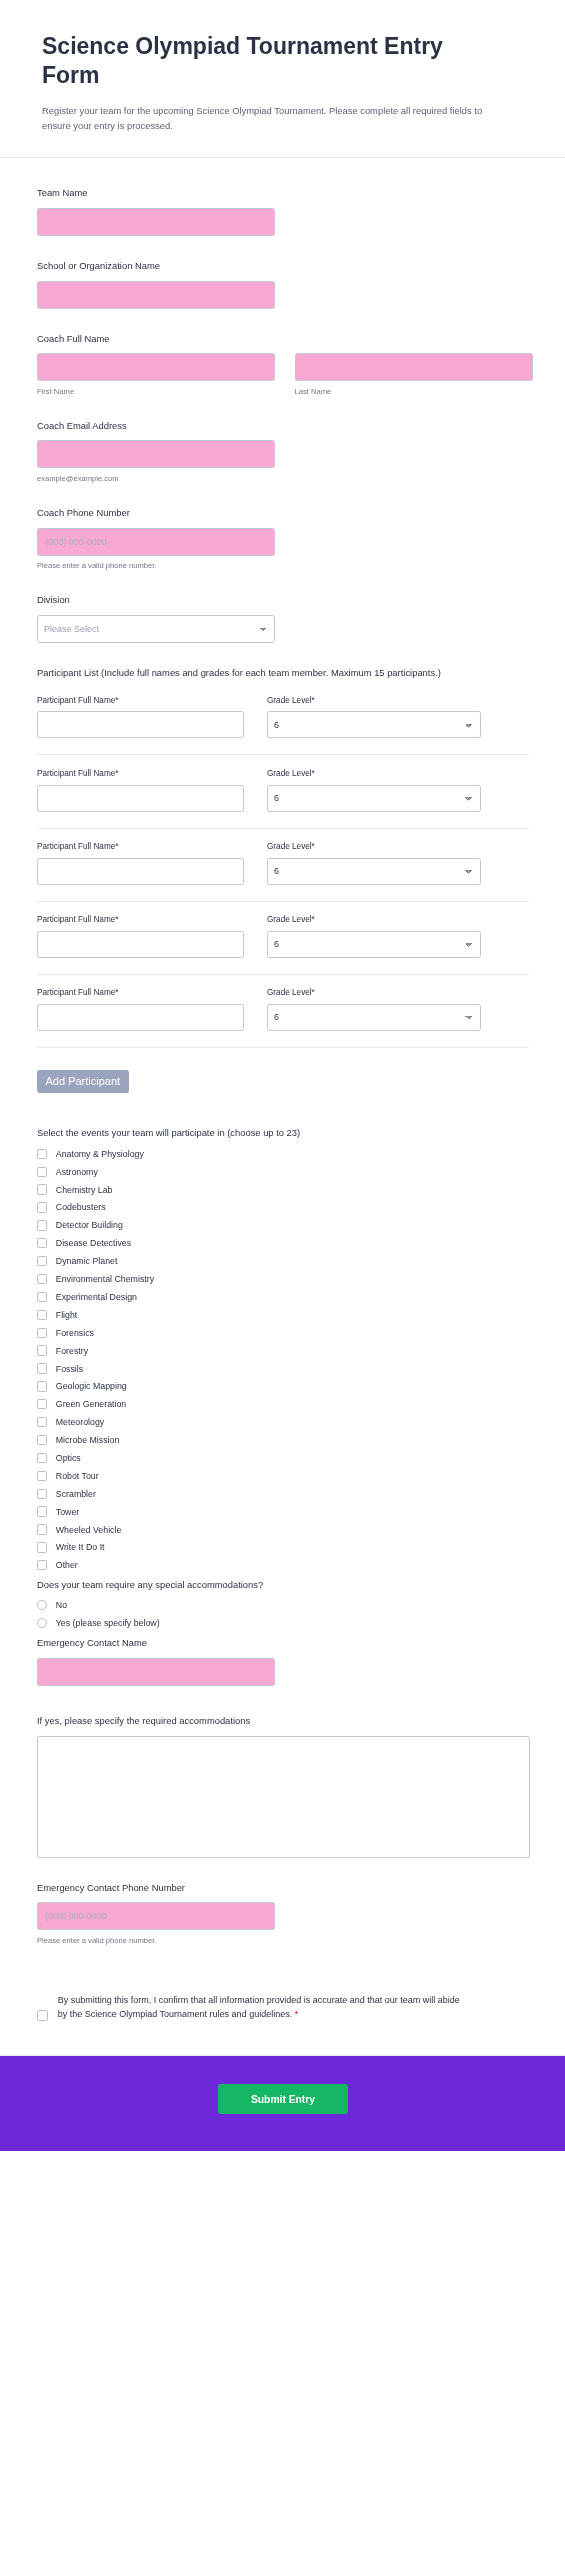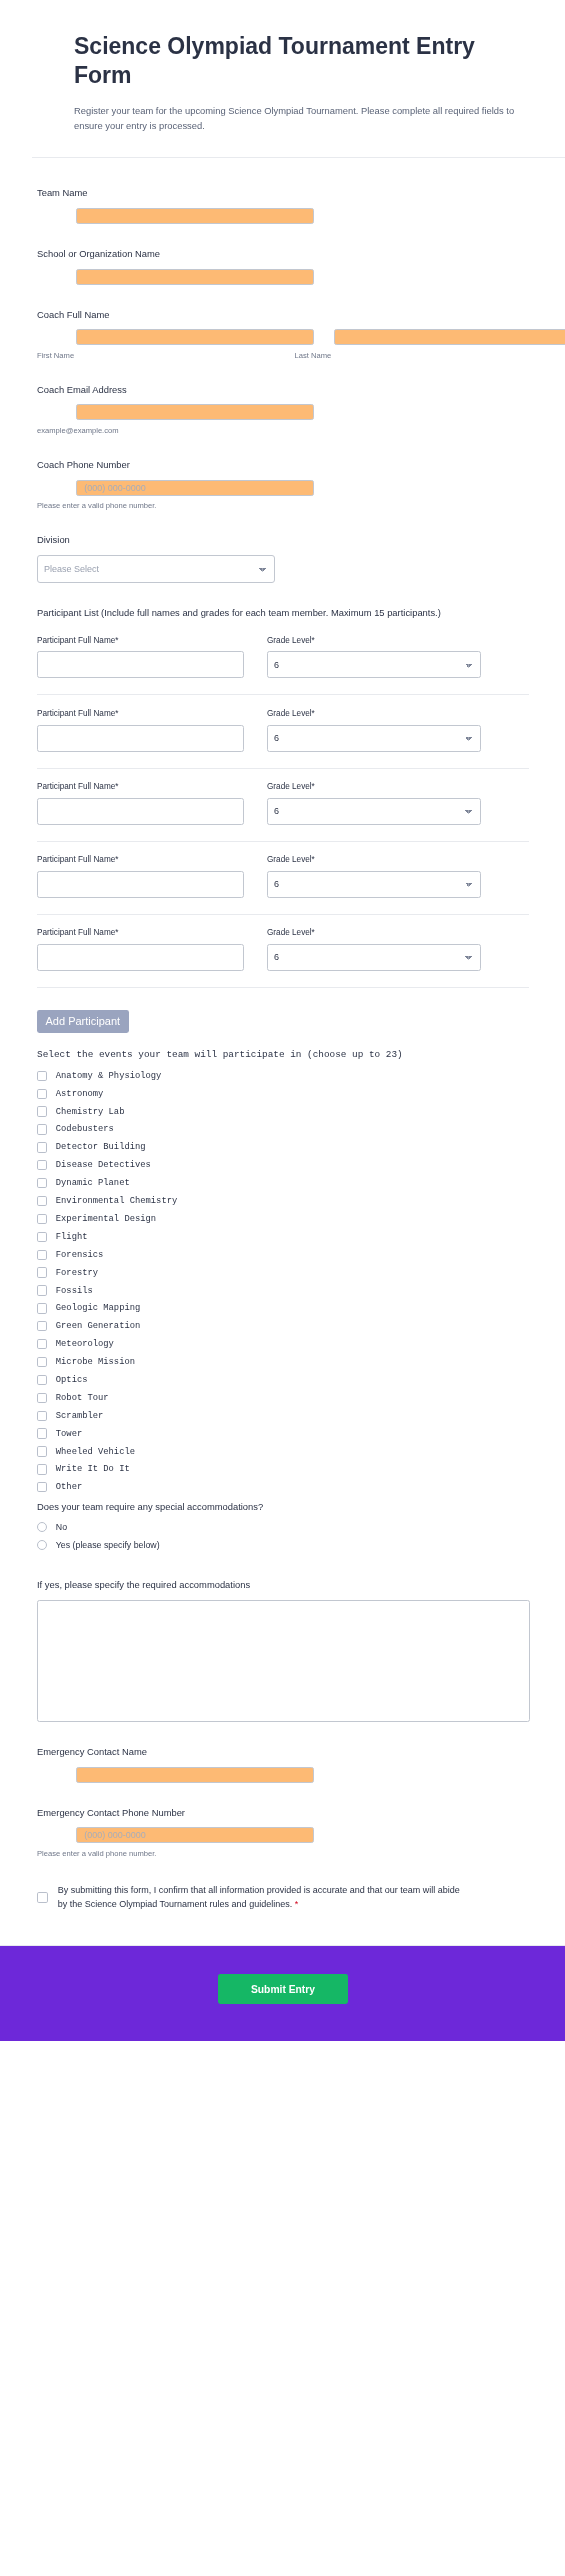--- a/index.html
+++ b/index.html
@@ -14,21 +14,20 @@
   .page {
     width: 566px;
     min-height: 2576px;
     background: #ffffff;
     position: relative;
     padding: 0;
   }
   .header {
     padding: 32px 37px 24px 42px;
     border-bottom: 0.6px solid #e8eaee;
-    margin-left: 32px;
   }
   .form-title {
     font-size: 23px;
     line-height: 1.28;
     font-weight: bold;
     color: #2b3245;
     margin: 0 0 13.4px 0;
     max-width: 462px;
   }
   .form-subtitle {
@@ -45,30 +44,29 @@
   .field-block { margin-bottom: 23px; }
   .field-label {
     font-size: 9.4px;
     color: #2b3245;
     margin-bottom: 8px;
     display: block;
     line-height: 1.45;
   }
   .text-input {
     width: 238px;
-    height: 16px;
+    height: 28px;
     border: 0.6px solid #c2c7d0;
     border-radius: 2.4px;
-    background: #fdba74;
+    background: #f9a8d4;
     font-size: 9px;
     padding: 0 7.3px;
     color: #2b3245;
     font-family: "Liberation Sans", sans-serif;
     display: block;
-    margin-left: 39px;
   }
   .text-input::placeholder { color: #a7adba; }
   .sub-label {
     font-size: 7.6px;
     color: #6f7789;
     margin-top: 5.5px;
     display: block;
   }
   .name-row { display: flex; gap: 19.5px; align-items: flex-end; }
   .name-col { width: 238px; }
@@ -145,21 +143,21 @@
     margin-top: 8.5px;
     background: #9aa4bf;
     color: #ffffff;
     border: none;
     border-radius: 2.4px;
     font-size: 11px;
     padding: 5.5px 8.5px;
     font-family: "Liberation Sans", sans-serif;
     cursor: pointer;
   }
-  .events-block { margin-top: 16px; font-family: Liberation Mono, monospace; }
+  .events-block { margin-top: 34px; }
   .events-title {
     font-size: 9.4px;
     color: #2b3245;
     margin-bottom: 11px;
   }
   .checkbox-row {
     display: flex;
     align-items: center;
     margin-bottom: 7.6px;
   }
@@ -192,23 +190,23 @@
     border: 0.6px solid #c2c7d0;
     border-radius: 2.4px;
     background: #fff;
     font-size: 9px;
     padding: 6px 7.3px;
     font-family: "Liberation Sans", sans-serif;
     resize: none;
     display: block;
   }
   .consent-block {
-    margin-top: 25px;
+    margin-top: 48px;
     display: flex;
-    align-items: center;
+    align-items: flex-end;
     padding-bottom: 34px;
   }
   .consent-box {
     width: 11px; height: 11px;
     border: 0.6px solid #b9bfcb;
     border-radius: 1.8px;
     background: #fff;
     margin-right: 9.7px;
     flex: none;
     margin-top: 1.2px;
@@ -471,31 +469,31 @@
       <div class="radio-row">
         <span class="rbox"></span>
         <span class="cbox-label">No</span>
       </div>
       <div class="radio-row">
         <span class="rbox"></span>
         <span class="cbox-label">Yes (please specify below)</span>
       </div>
     </div>
 
+    <div class="field-block">
+      <label class="field-label">Emergency Contact Name</label>
+      <input class="text-input" type="text" style="">
+    </div>
+
     <div class="field-block spacer-top">
       <label class="field-label">If yes, please specify the required accommodations</label>
       <textarea class="textarea-input" style=""></textarea>
     </div>
 
     <div class="field-block">
-      <label class="field-label">Emergency Contact Name</label>
-      <input class="text-input" type="text" style="">
-    </div>
-
-    <div class="field-block">
       <label class="field-label">Emergency Contact Phone Number</label>
       <input class="text-input" type="text" placeholder="(000) 000-0000" style="">
       <span class="sub-label">Please enter a valid phone number.</span>
     </div>
 
     <div class="consent-block">
       <span class="consent-box"></span>
       <span class="consent-text"><span>By submitting this form, I confirm that all information provided is accurate and that our team will abide by the Science Olympiad Tournament rules and guidelines.</span> <span class="req">*</span></span>
     </div>
 

